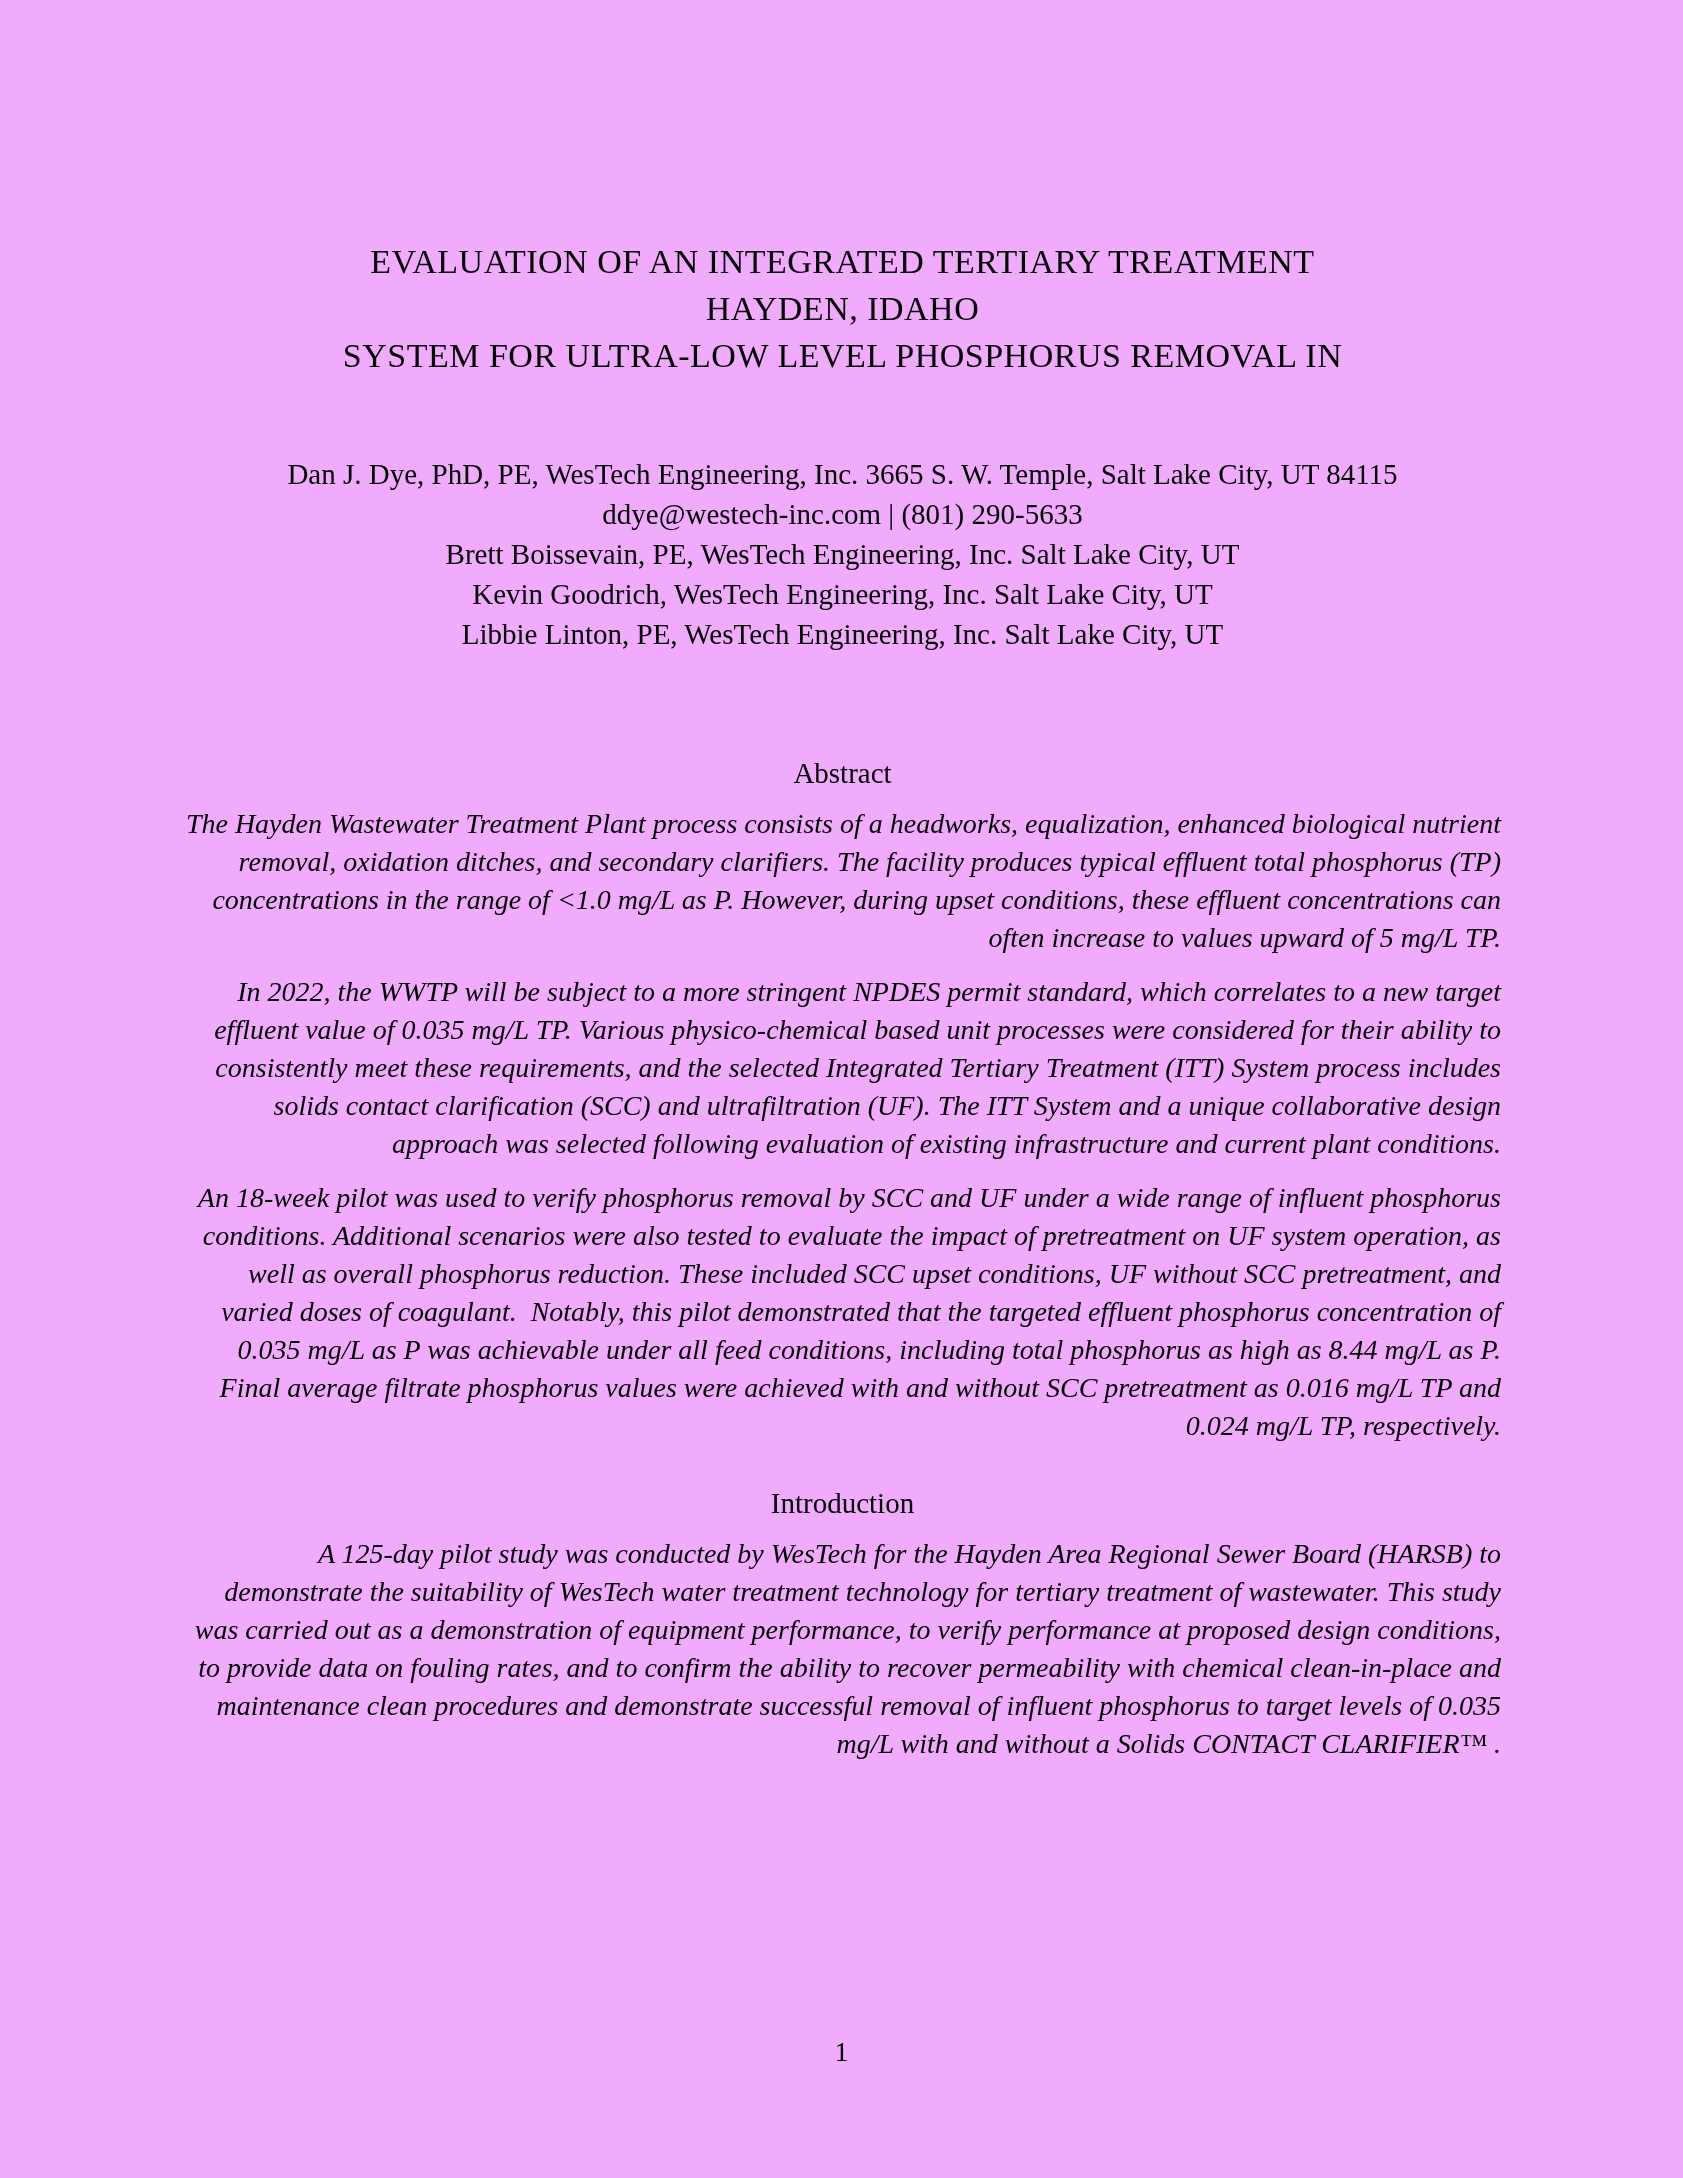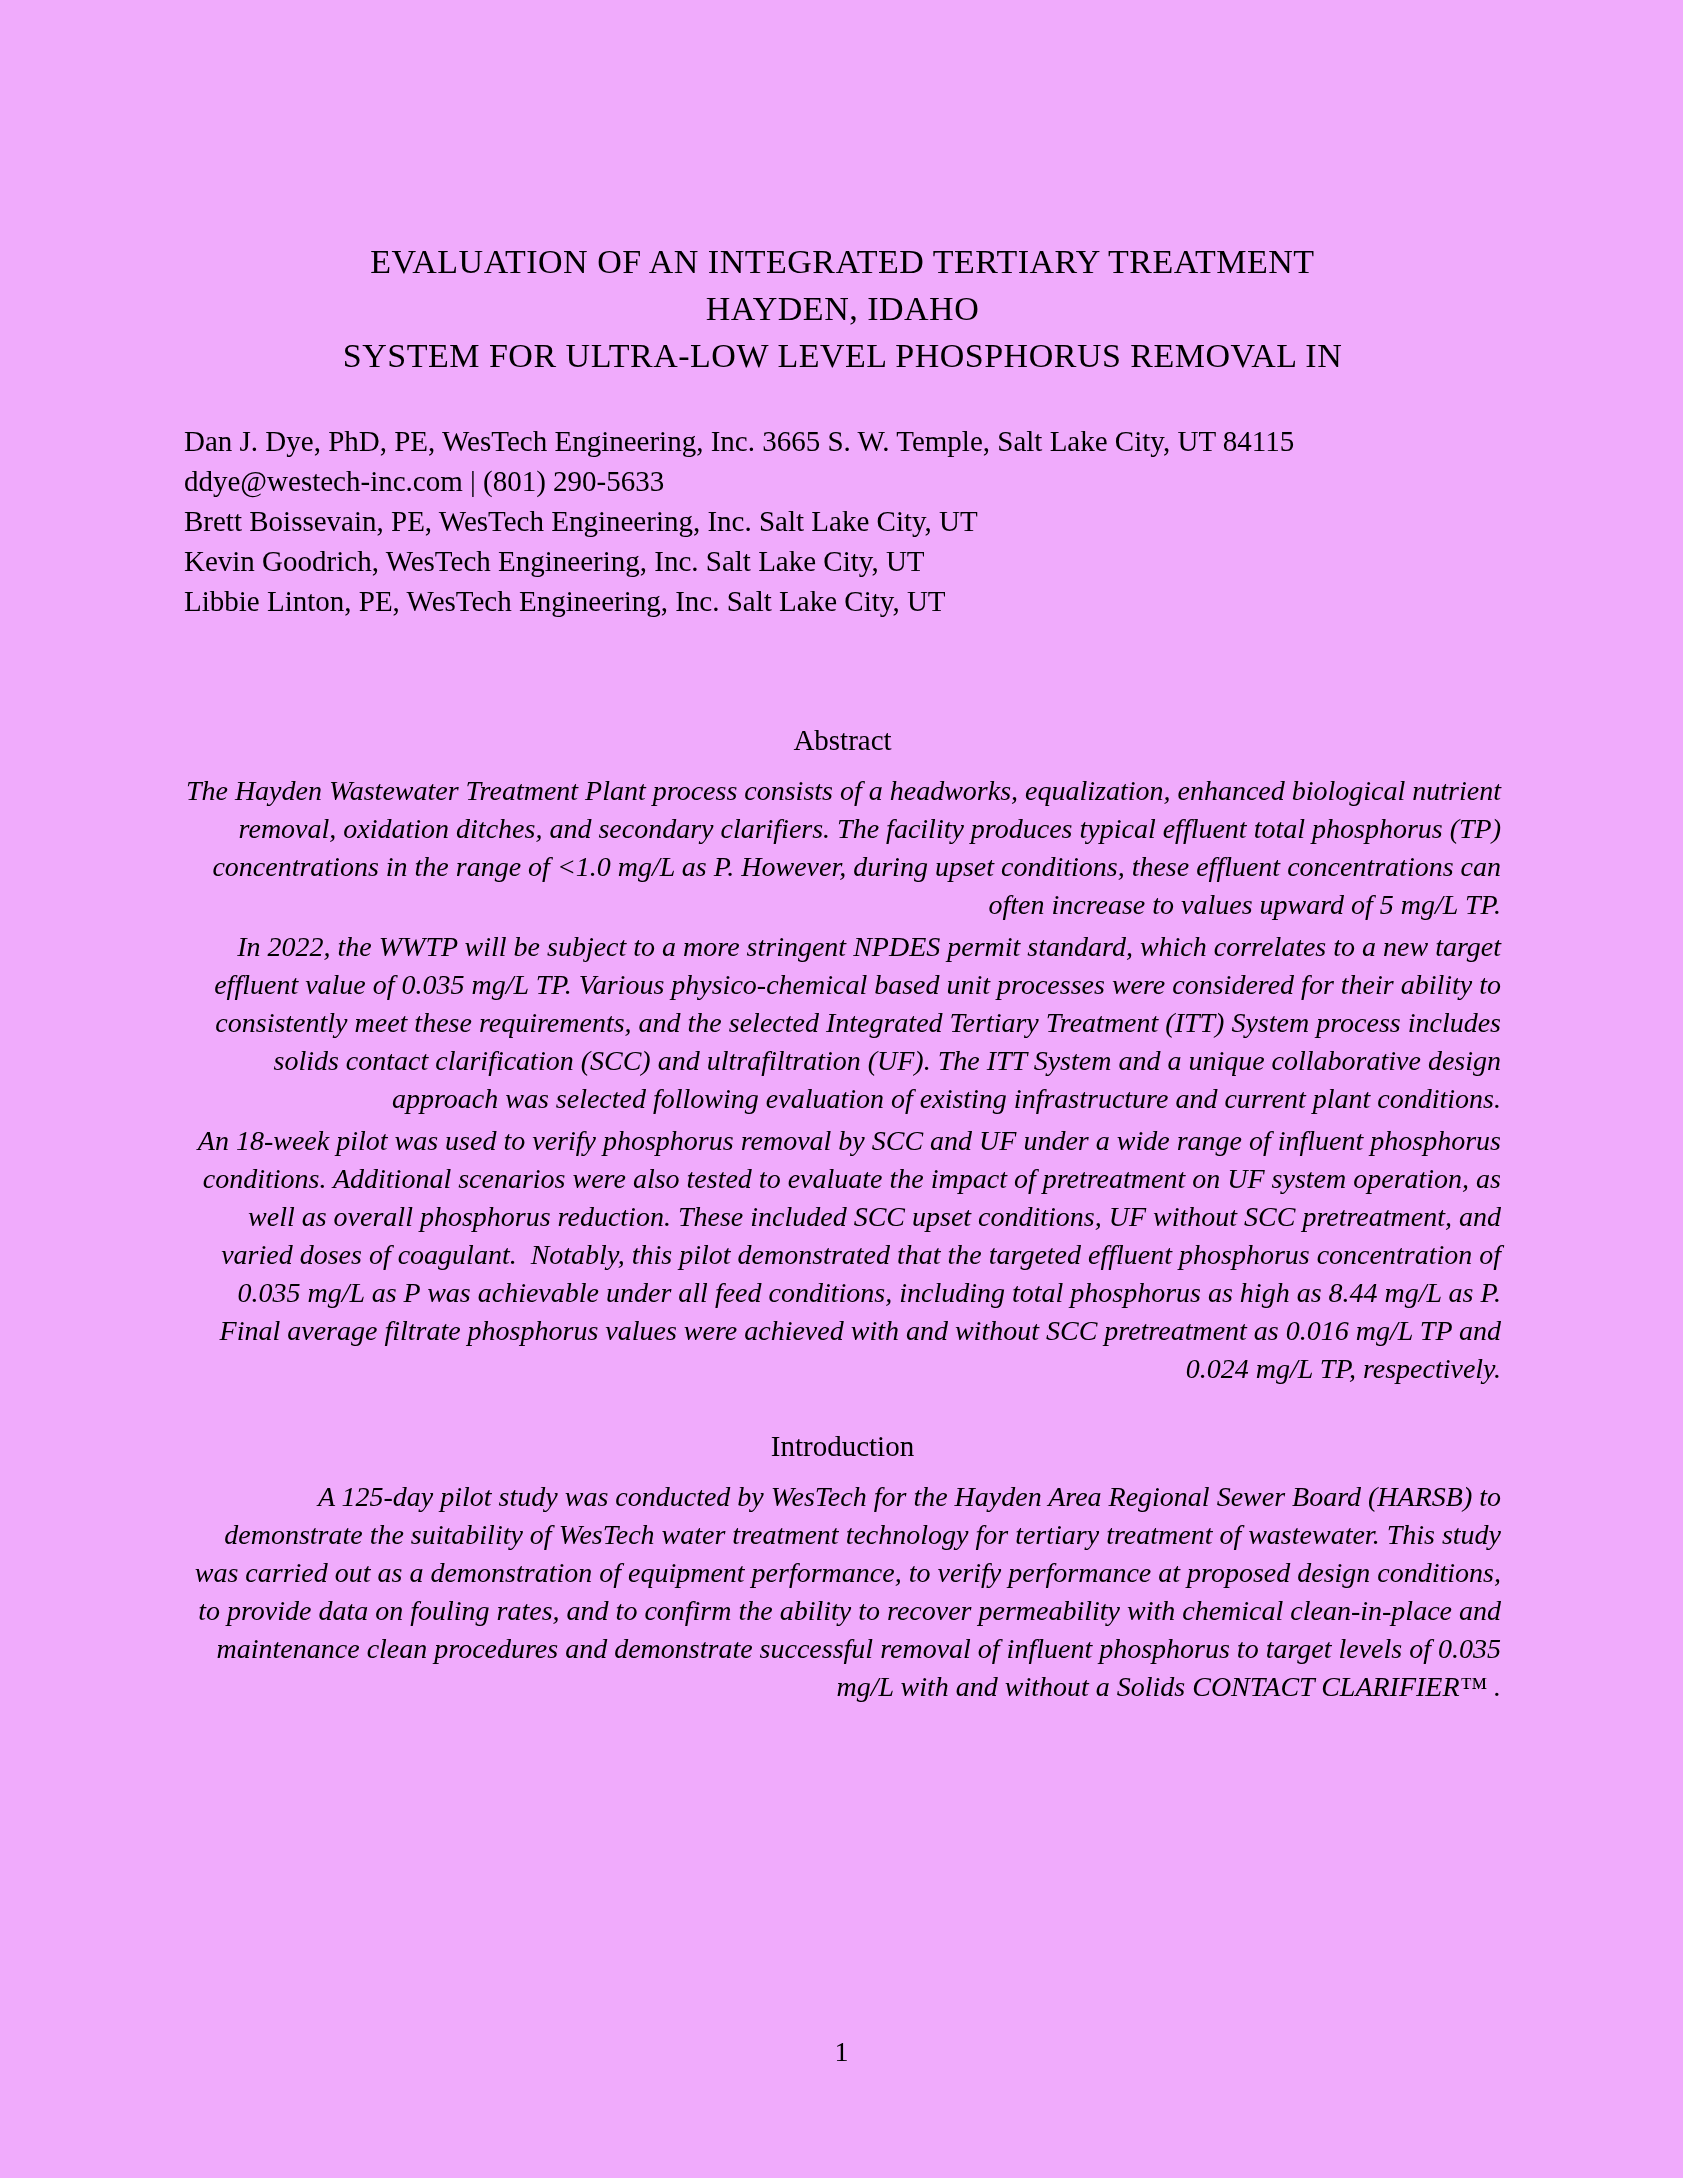--- a/index.html
+++ b/index.html
@@ -27,22 +27,22 @@
     text-align: center;
     font-size: 34px;
     font-weight: normal;
     line-height: 47px;
     letter-spacing: 0.5px;
   }
   .title .tline {
     display: block;
   }
   .authors {
-    margin-top: 42px;
-    text-align: left;
+    margin-top: 75px;
+    text-align: center;
     font-size: 29px;
     line-height: 40px;
   }
   .section-heading {
     margin: 0;
     text-align: center;
     font-size: 29px;
     font-weight: normal;
     line-height: 40px;
   }
@@ -54,21 +54,21 @@
   }
   .para {
     margin: 12px 0 0 0;
     font-size: 28px;
     line-height: 38px;
     text-align: right;
     white-space: pre-wrap;
     font-style: italic;
   }
   .para + .para {
-    margin-top: 4px;
+    margin-top: 16px;
   }
   .page-number {
     position: absolute;
     left: 0;
     top: 2035px;
     width: 1683px;
     text-align: center;
     font-size: 28px;
     line-height: 34px;
   }

